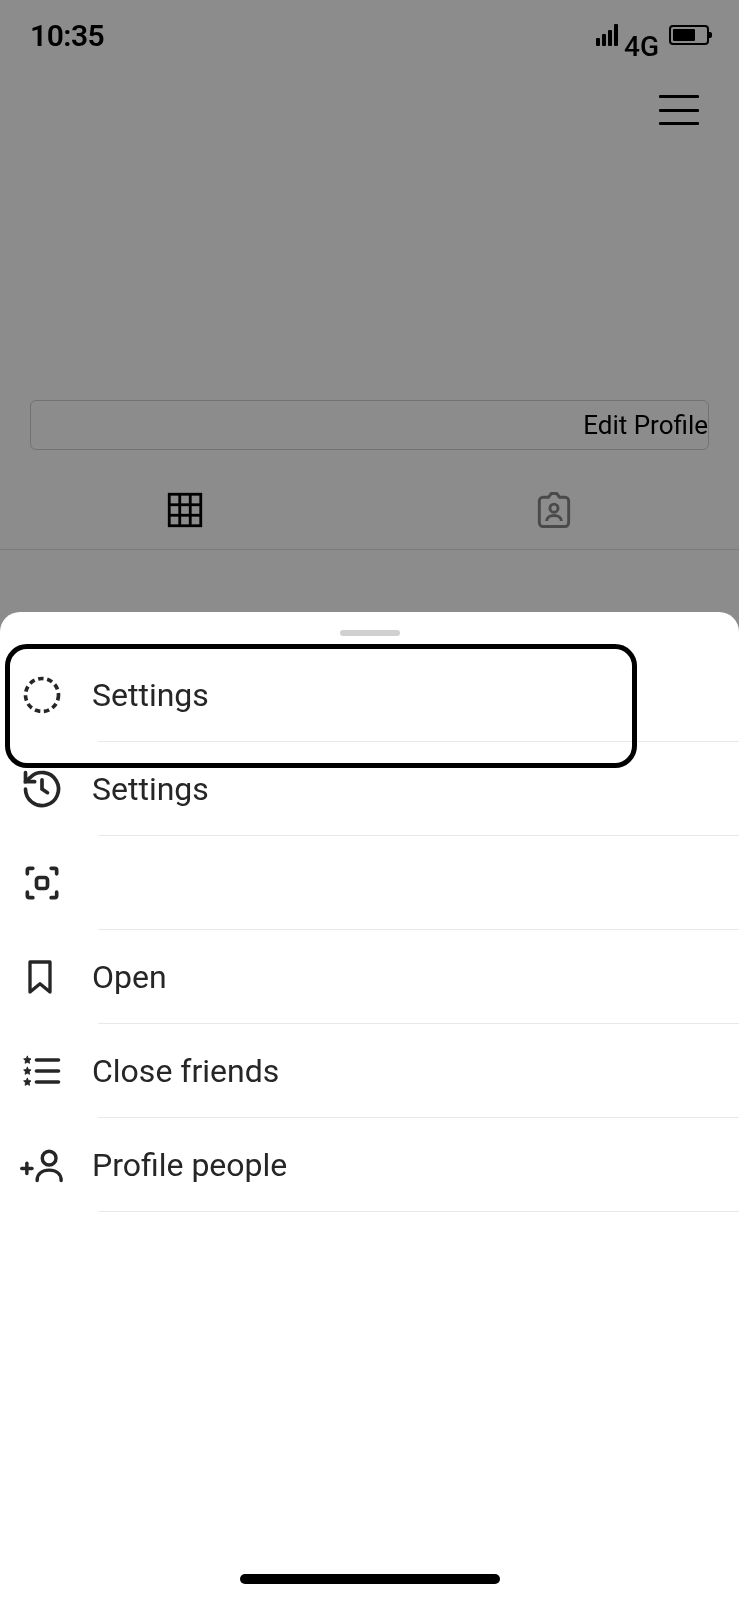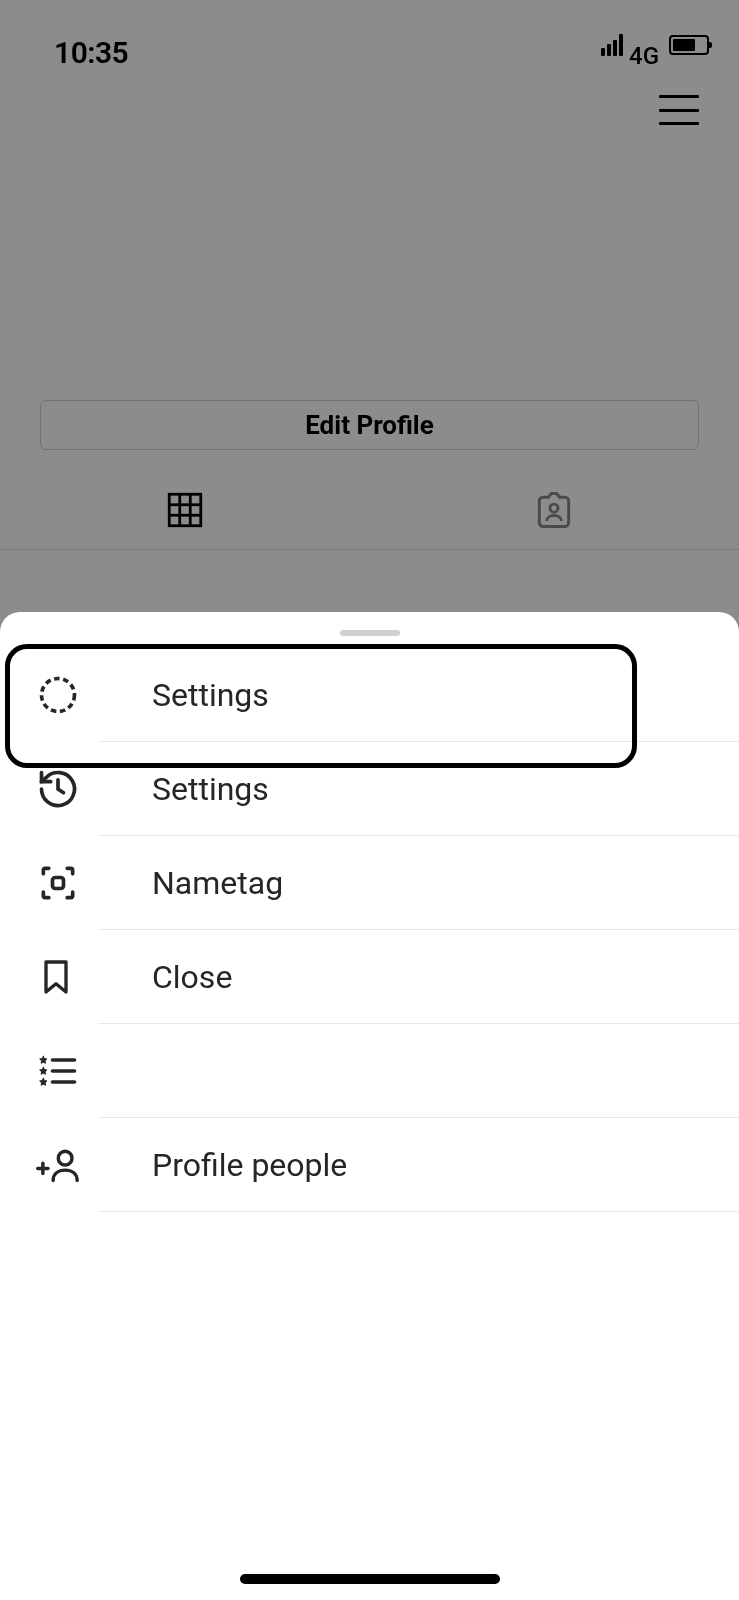--- a/index.html
+++ b/index.html
@@ -16,23 +16,23 @@
       overflow: hidden;
     }
     .background-layer {
       position: absolute;
       inset: 0;
       background: #fff;
     }
     .status-bar {
       height: 70px;
       display: flex;
-      align-items: flex-end;
+      align-items: center;
       justify-content: space-between;
-      padding: 0 30px 0 54px;
+      padding: 0 30px 0 30px;
     }
     .status-time {
       font-size: 30px;
       font-weight: 600;
       color: #000;
       letter-spacing: -0.5px;
     }
     .status-right {
       display: flex;
       align-items: center;
@@ -47,21 +47,21 @@
     .signal-bars span {
       width: 4px;
       background: #000;
       border-radius: 1px;
     }
     .signal-bars span:nth-child(1){height:8px}
     .signal-bars span:nth-child(2){height:12px}
     .signal-bars span:nth-child(3){height:16px}
     .signal-bars span:nth-child(4){height:22px}
     .cellular {
-      font-size: 24px;
+      font-size: 28px;
       font-weight: 500;
       color: #000;
       margin-top: 22px;
     }
     .battery {
       width: 40px;
       height: 20px;
       border: 2px solid #000;
       border-radius: 4px;
       position: relative;
@@ -102,29 +102,29 @@
     }
     .hamburger span {
       height: 3px;
       background: #000;
       border-radius: 1px;
     }
     .profile-area {
       height: 250px;
     }
     .edit-profile-btn {
-      margin: 0 40px;
+      margin: 0 30px;
       height: 50px;
       border: 1.5px solid #cfcfcf;
       border-radius: 6px;
       display: flex;
       align-items: center;
-      justify-content: center;
+      justify-content: flex-end;
       font-size: 26px;
-      font-weight: 700;
+      font-weight: 400;
       color: #000;
     }
     .tabs {
       display: flex;
       height: 80px;
       margin-top: 20px;
       border-bottom: 1px solid #e0e0e0;
     }
     .tab {
       flex: 1;
@@ -150,23 +150,22 @@
       width: 60px;
       height: 6px;
       background: #d0d0d0;
       border-radius: 3px;
       margin: 18px auto 12px;
     }
     .menu-item {
       display: flex;
       align-items: center;
       height: 94px;
-      padding-left: 36px;
+      padding-left: 20px;
       position: relative;
-      gap: 44px;
     }
     .menu-item-divider {
       position: absolute;
       left: 98px;
       right: 0;
       bottom: 0;
       height: 1px;
       background: #e8e8e8;
     }
     .menu-icon-wrap {
@@ -288,45 +287,45 @@
   <div class="menu-item">
     <div class="menu-icon-wrap">
       <svg width="44" height="44" viewBox="0 0 24 24" fill="none" stroke="#262626" stroke-width="2" stroke-linecap="round">
         <path d="M4 7V5a1 1 0 0 1 1-1h2"></path>
         <path d="M4 17v2a1 1 0 0 0 1 1h2"></path>
         <path d="M20 7V5a1 1 0 0 0-1-1h-2"></path>
         <path d="M20 17v2a1 1 0 0 1-1 1h-2"></path>
         <rect x="9" y="9" width="6" height="6" rx="1.5"></rect>
       </svg>
     </div>
-    <div class="menu-label">Nametag</div>
     <div class="menu-item-divider"></div>
   </div>
 
   <div class="menu-item">
     <div class="menu-icon-wrap">
       <svg width="40" height="44" viewBox="0 0 24 24" fill="none" stroke="#262626" stroke-width="2" stroke-linejoin="round">
         <path d="M6 3h12v18l-6-5-6 5V3z"></path>
       </svg>
     </div>
-    <div class="menu-label">Close</div>
+    <div class="menu-label">Open</div>
     <div class="menu-item-divider"></div>
   </div>
 
   <div class="menu-item">
     <div class="menu-icon-wrap">
       <svg width="44" height="44" viewBox="0 0 24 24" fill="none" stroke="#262626" stroke-width="2" stroke-linecap="round">
         <line x1="9" y1="6" x2="21" y2="6"></line>
         <line x1="9" y1="12" x2="21" y2="12"></line>
         <line x1="9" y1="18" x2="21" y2="18"></line>
         <path d="M4 4l.6 1.2 1.4.2-1 1 .2 1.4L4 7.2 2.8 7.8 3 6.4l-1-1 1.4-.2L4 4z" fill="#262626" stroke-width="0.5"></path>
         <path d="M4 10l.6 1.2 1.4.2-1 1 .2 1.4L4 13.2 2.8 13.8 3 12.4l-1-1 1.4-.2L4 10z" fill="#262626" stroke-width="0.5"></path>
         <path d="M4 16l.6 1.2 1.4.2-1 1 .2 1.4L4 19.2 2.8 19.8 3 18.4l-1-1 1.4-.2L4 16z" fill="#262626" stroke-width="0.5"></path>
       </svg>
     </div>
+    <div class="menu-label">Close friends</div>
     <div class="menu-item-divider"></div>
   </div>
 
   <div class="menu-item">
     <div class="menu-icon-wrap">
       <svg width="48" height="44" viewBox="0 0 28 24" fill="none" stroke="#262626" stroke-width="2" stroke-linecap="round">
         <circle cx="17" cy="8" r="4"></circle>
         <path d="M10 21c0-4 3-6 7-6s7 2 7 6"></path>
         <line x1="4" y1="11" x2="4" y2="17"></line>
         <line x1="1" y1="14" x2="7" y2="14"></line>

